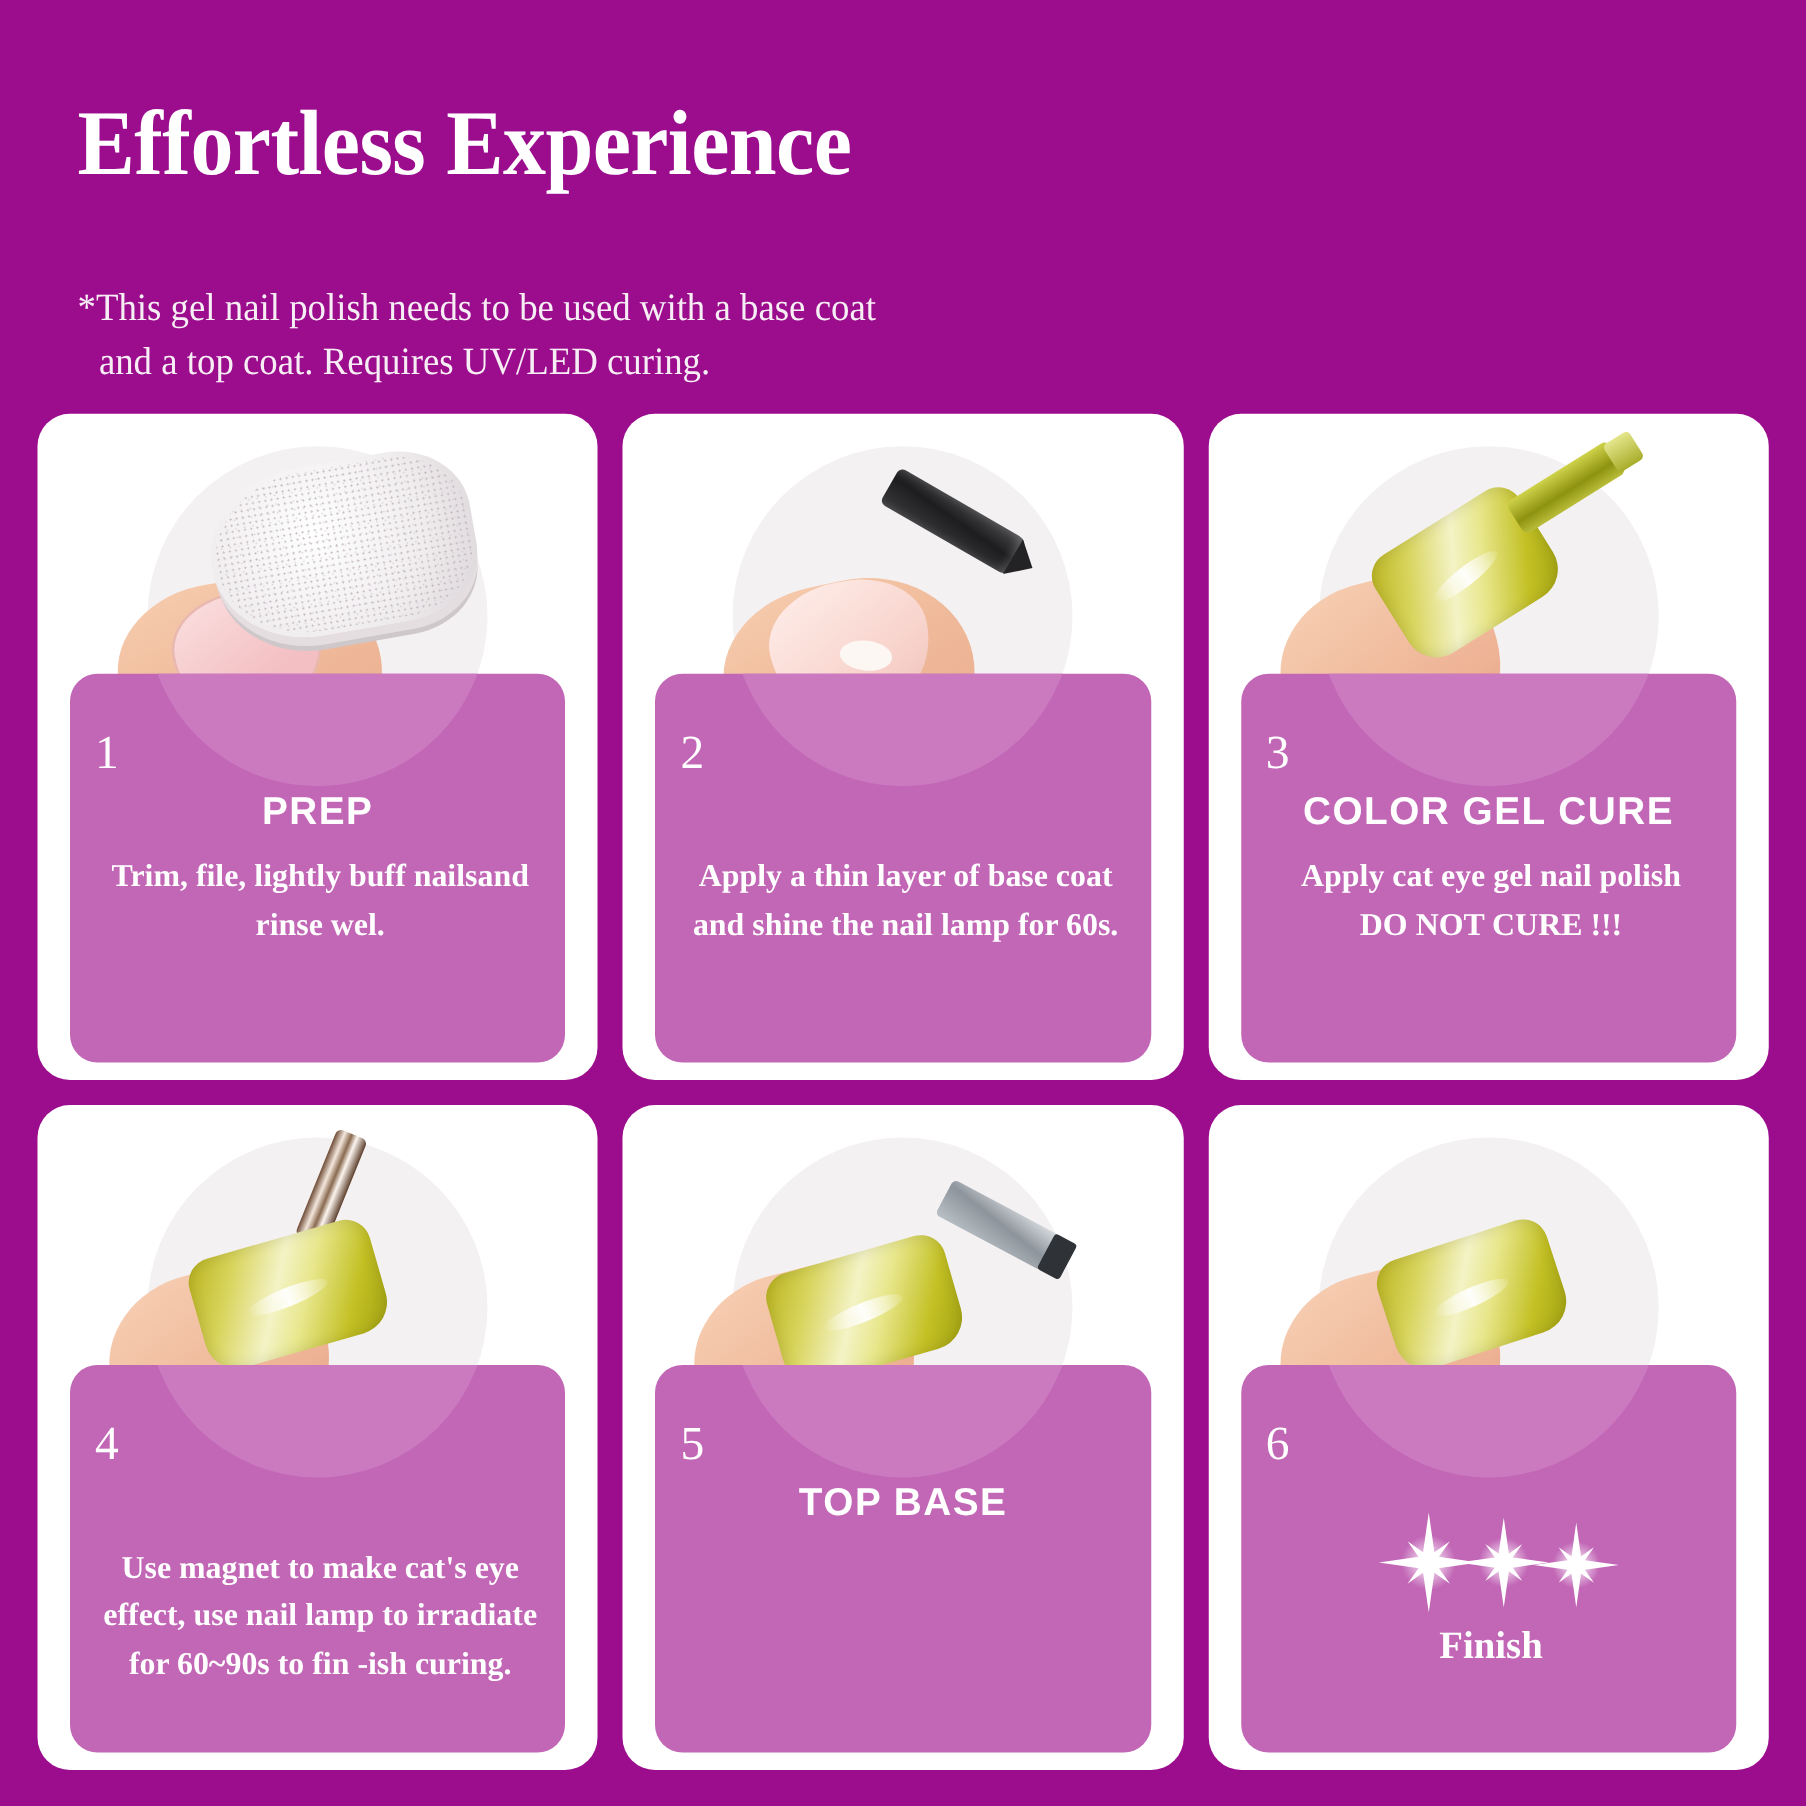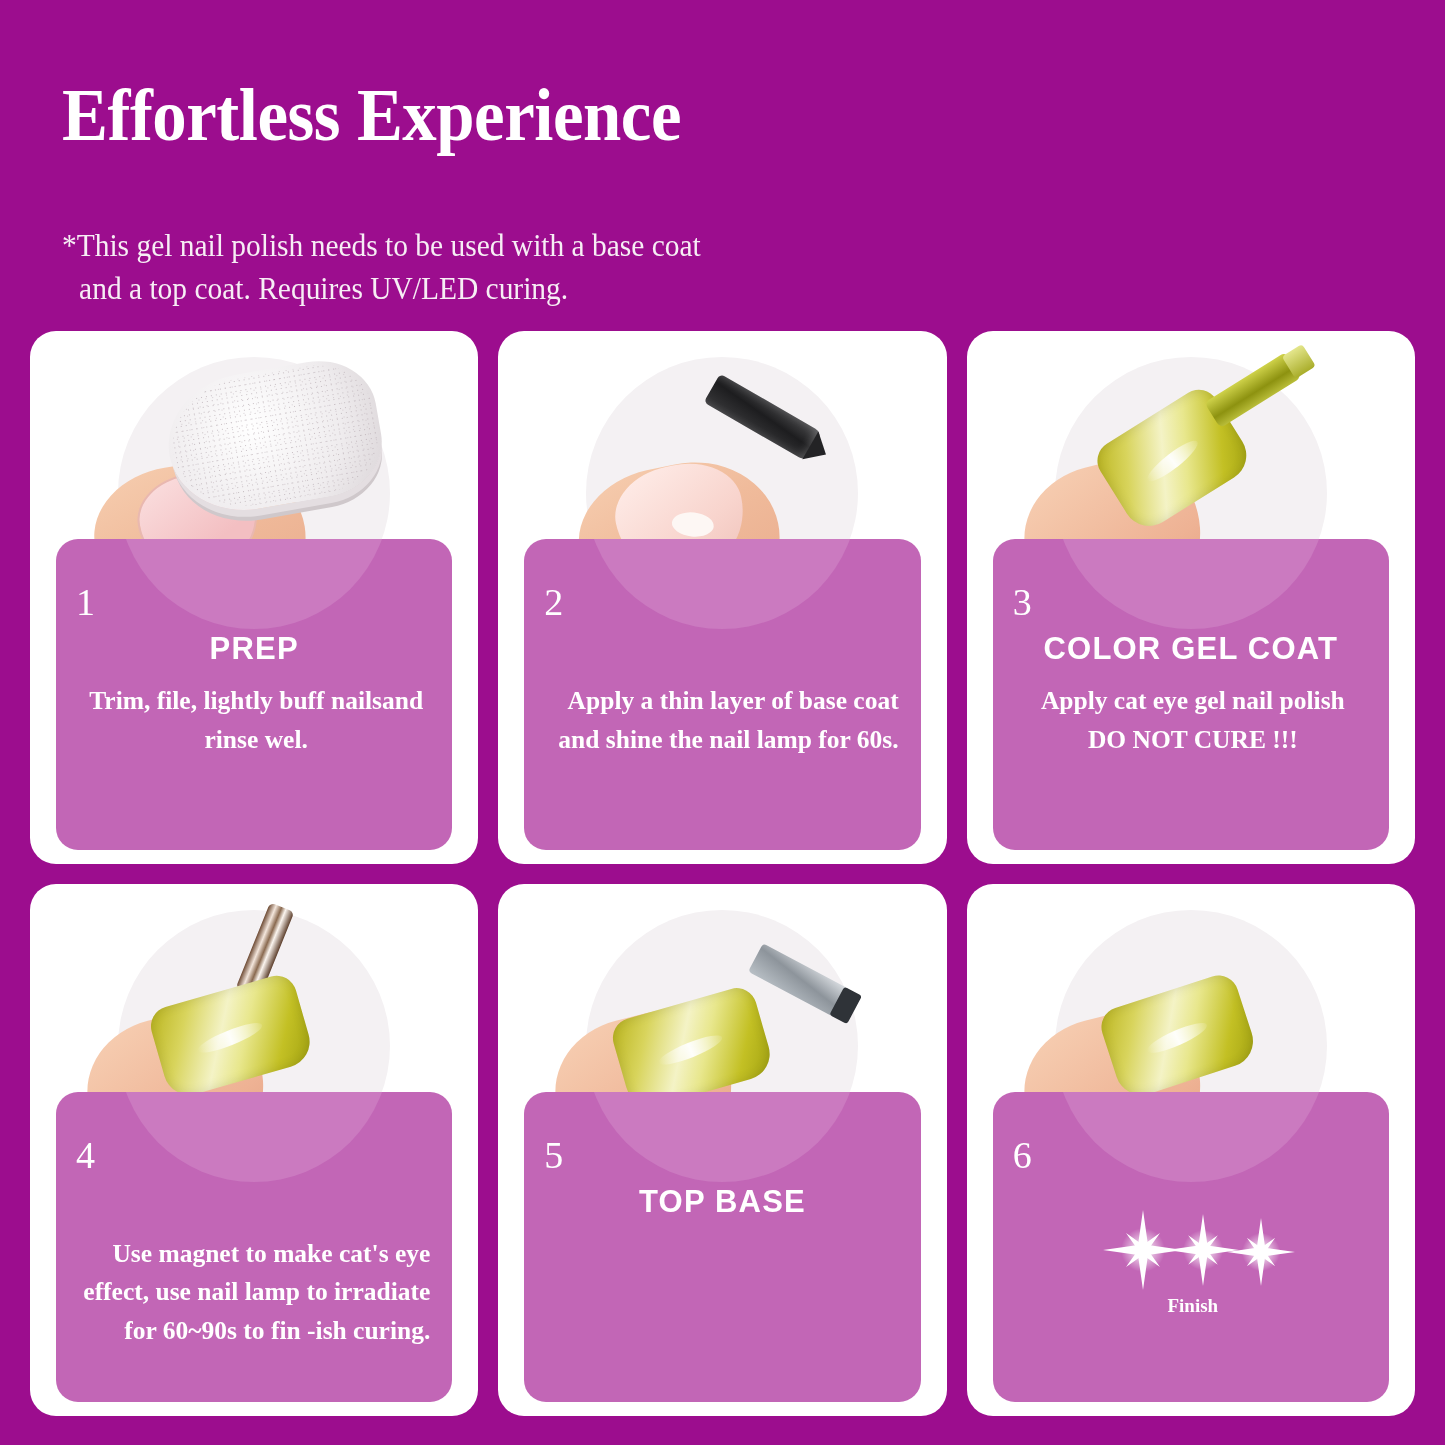--- a/index.html
+++ b/index.html
@@ -141,27 +141,27 @@
   .step-body {
     position: absolute;
     left: 26px;
     right: 22px;
     top: 143px;
     font-family: "Liberation Serif", serif;
     font-weight: bold;
     font-size: 25.5px;
     line-height: 1.52;
     color: #ffffff;
-    text-align: right;
+    text-align: center;
   }
   .step-body.center { text-align: center; }
   .card6 .step-body {
     top: 200px;
     text-align: center;
-    font-size: 19px;
+    font-size: 31px;
   }
   .sparkles {
     position: absolute;
     left: 0; right: 0;
     top: 118px;
     height: 80px;
     z-index: 3;
     pointer-events: none;
   }
 
@@ -305,21 +305,21 @@
       <div class="photo-circle"></div>
       <div class="photo">
         <div class="g-finger"></div>
         <div class="g-nail s3-nail"></div>
         <div class="s3-cap"></div>
       </div>
       <div class="panel">
         <div class="panel-circle"></div>
         <div class="panel-inner">
           <div class="step-num">3</div>
-          <div class="step-title">COLOR GEL COAT</div>
+          <div class="step-title">COLOR GEL CURE</div>
           <div class="step-body center">Apply cat eye gel nail polish DO NOT CURE !!!</div>
         </div>
       </div>
     </div>
 
     <div class="card">
       <div class="photo-circle"></div>
       <div class="photo">
         <div class="magnet s4-m1"></div>
         <div class="g-finger"></div>

